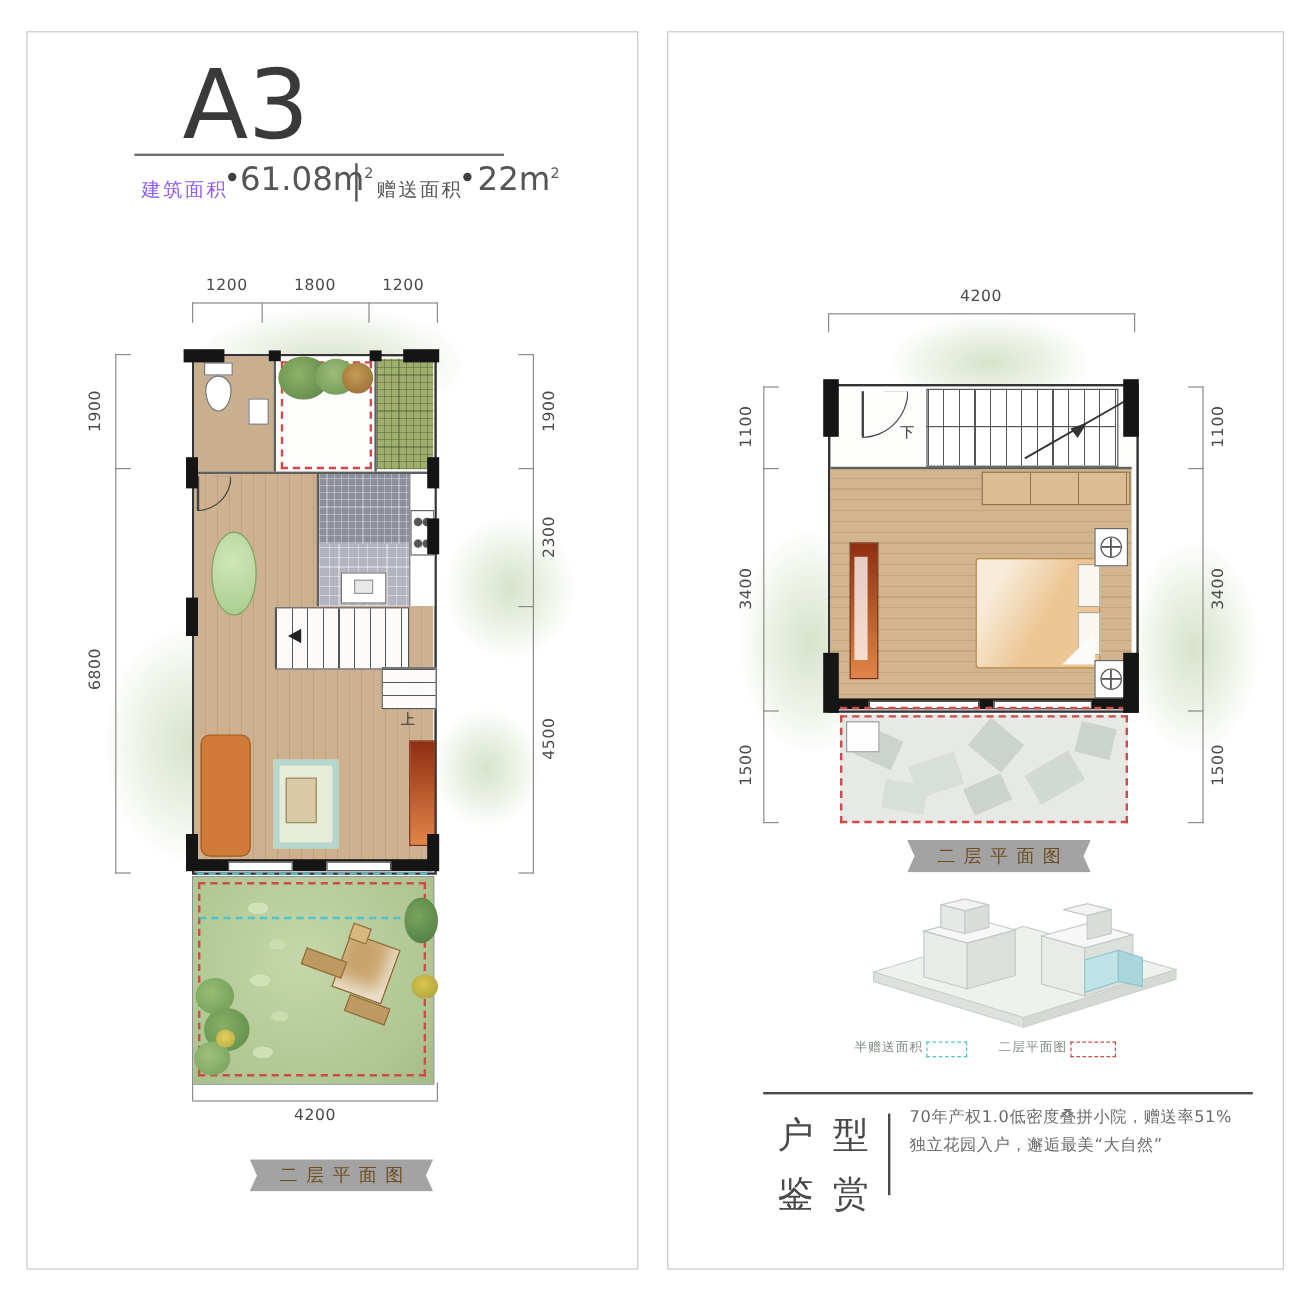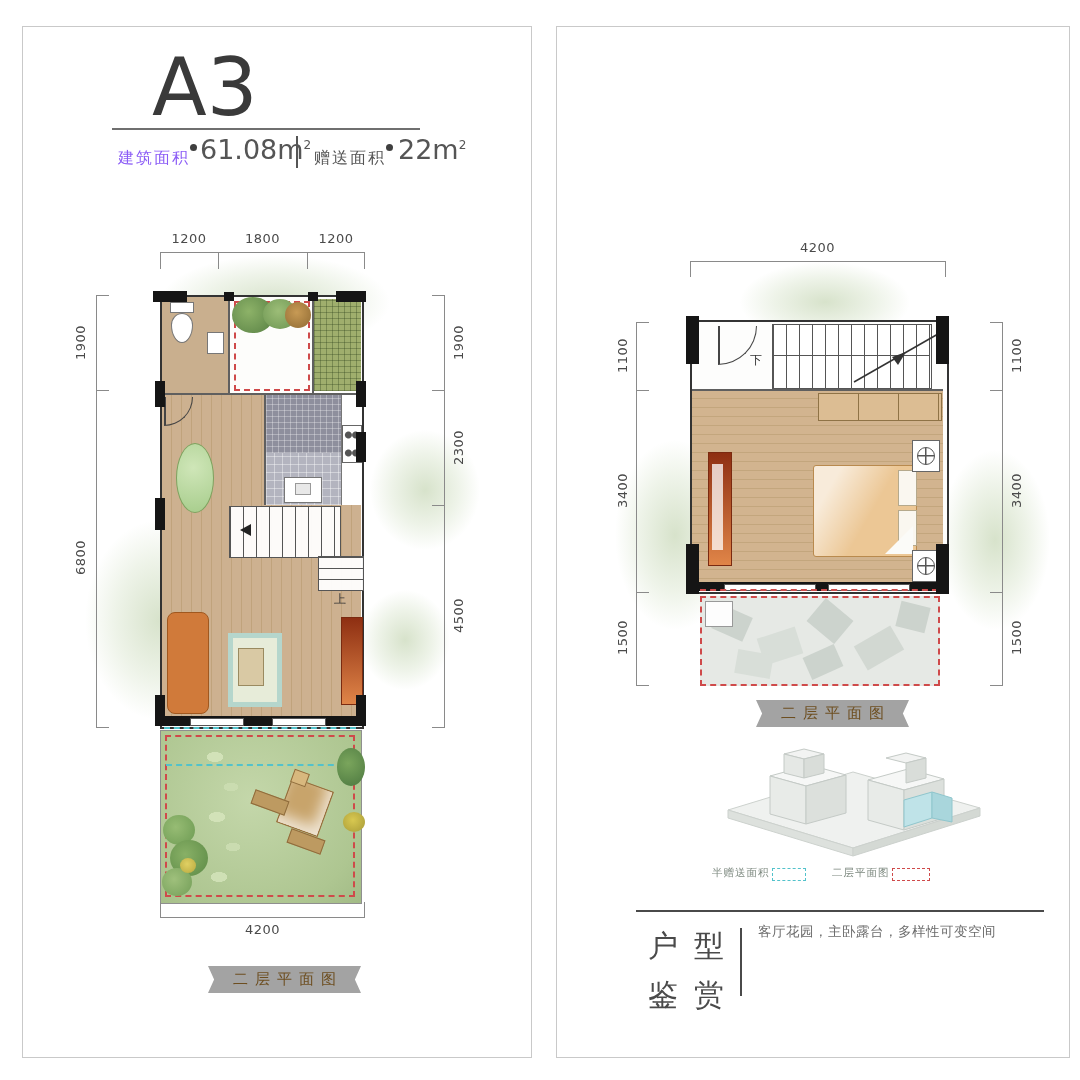--- a/index.html
+++ b/index.html
@@ -294,16 +294,17 @@
 
   <div class="abs" style="left:636px;top:910px;width:408px;height:2px;background:#4a4a4a;"></div>
   <div class="title-grid" style="left:648px;top:926px;">
     <span>户</span>
     <span>型</span>
     <span>鉴</span>
     <span>赏</span>
   </div>
   <div class="abs" style="left:740px;top:928px;width:2px;height:68px;background:#4a4a4a;"></div>
   <div class="abs" style="left:758px;top:920px;width:300px;">
-    <div class="desc-line">客厅花园，主卧露台，多样性可变空间</div>
+    <div class="desc-line">70年产权1.0低密度叠拼小院，赠送率51%</div>
+    <div class="desc-line">独立花园入户，邂逅最美“大自然”</div>
   </div>
 
 </div>
 
 </body></html>

